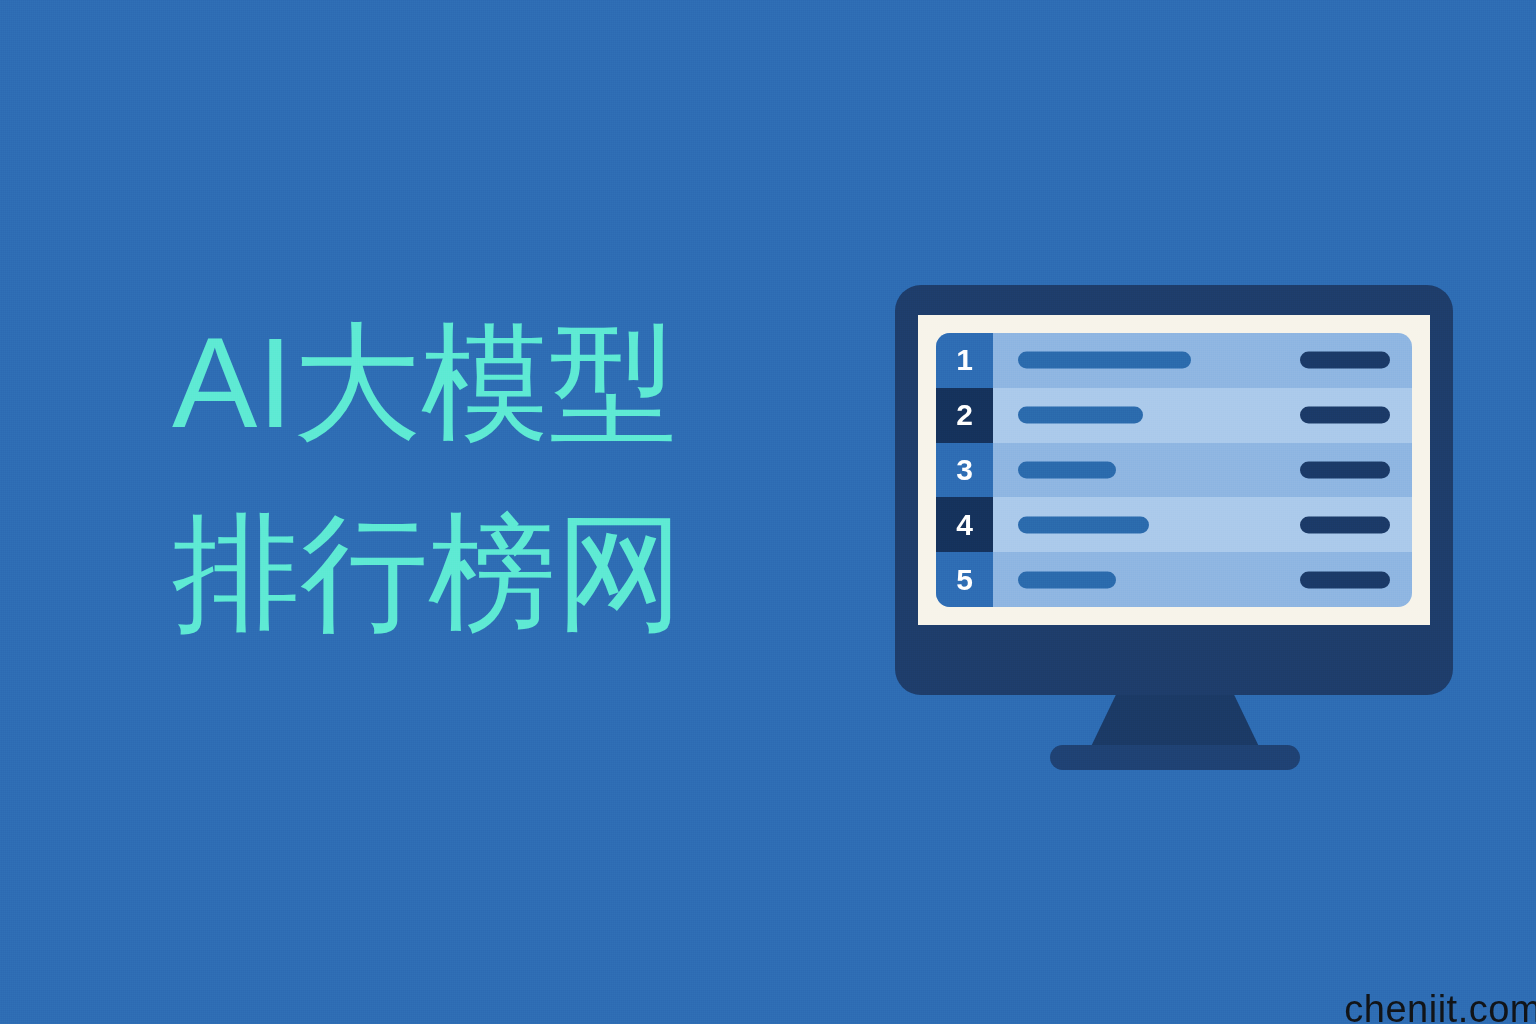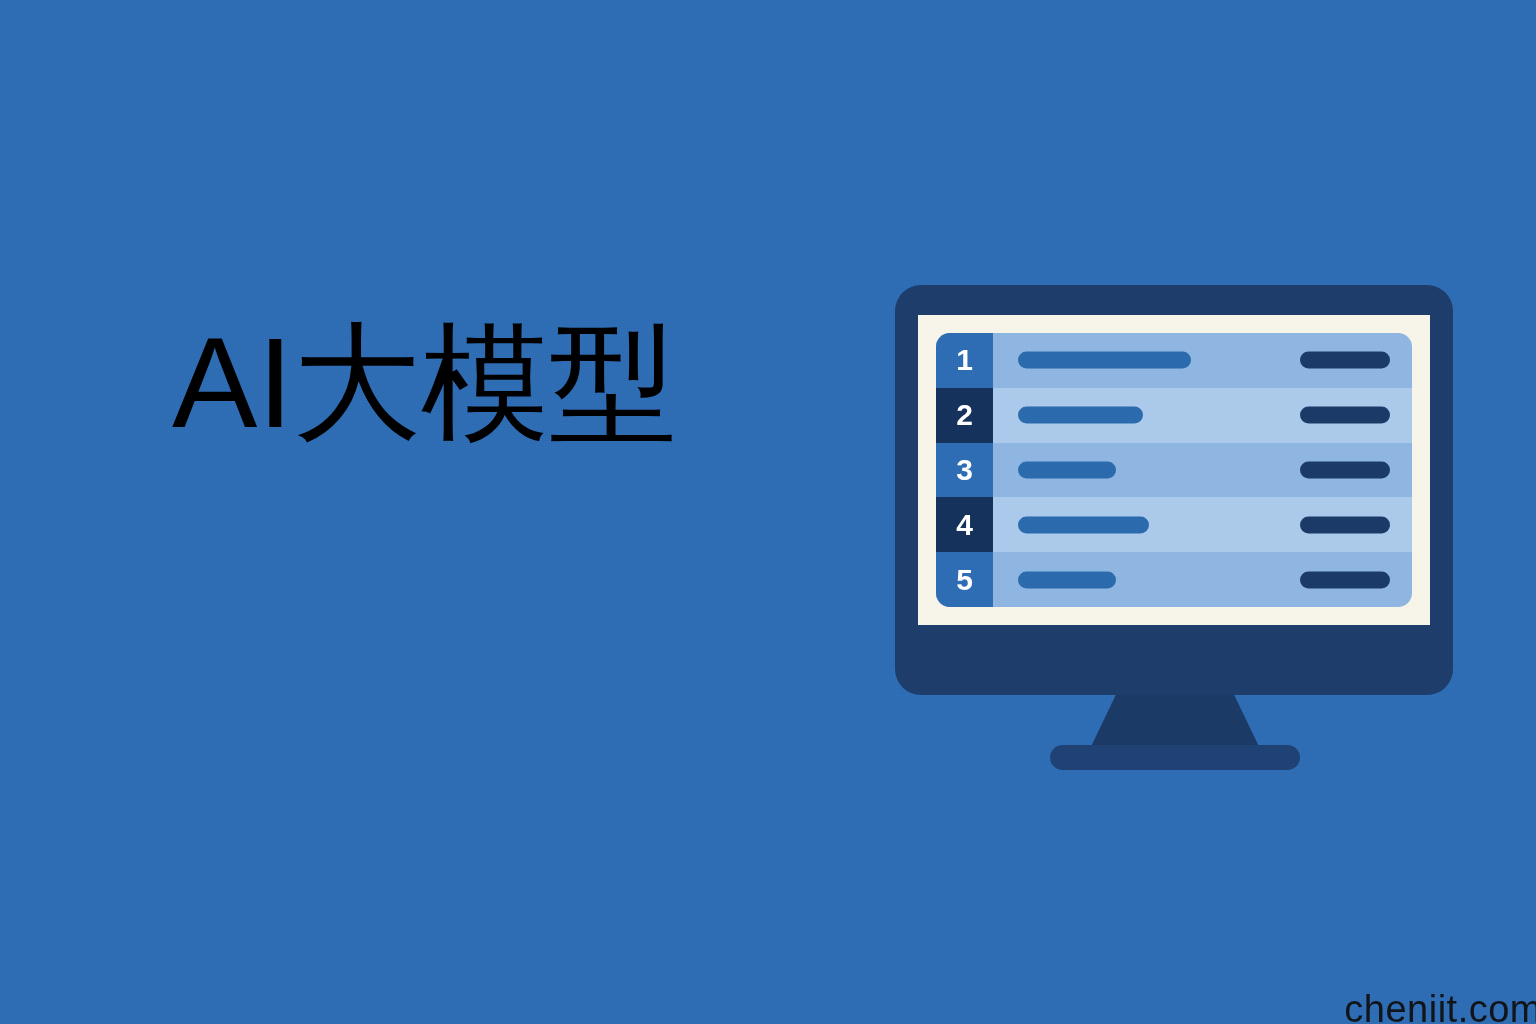--- a/index.html
+++ b/index.html
@@ -25,21 +25,21 @@
 
   
   #headline{
     position:absolute;
     left:172px; top:288px;
     width:600px;
     z-index:10;
   }
   .headline-line{
     display:block;
-    color:#000000;
+    color:#5eead4;
     font-size:128px;
     line-height:190px;
     letter-spacing:0px;
     font-weight:400;
     white-space:nowrap;
   }
 
   
   #monitor{
     position:absolute;
@@ -139,20 +139,21 @@
     letter-spacing:.5px;
     z-index:40;
     white-space:nowrap;
   }
 </style>
 </head>
 <body>
 
 <div id="headline">
   <span class="headline-line">AI大模型</span>
+  <span class="headline-line">排行榜网</span>
 </div>
 
 <div id="monitor">
   <div id="monitor-inner-frame">
     <div id="screen-panel">
 
       <div class="rank-row odd">
         <div class="rank-cell odd">1</div>
         <div class="row-body">
           <div class="name-bar" style="width:173px"></div>

